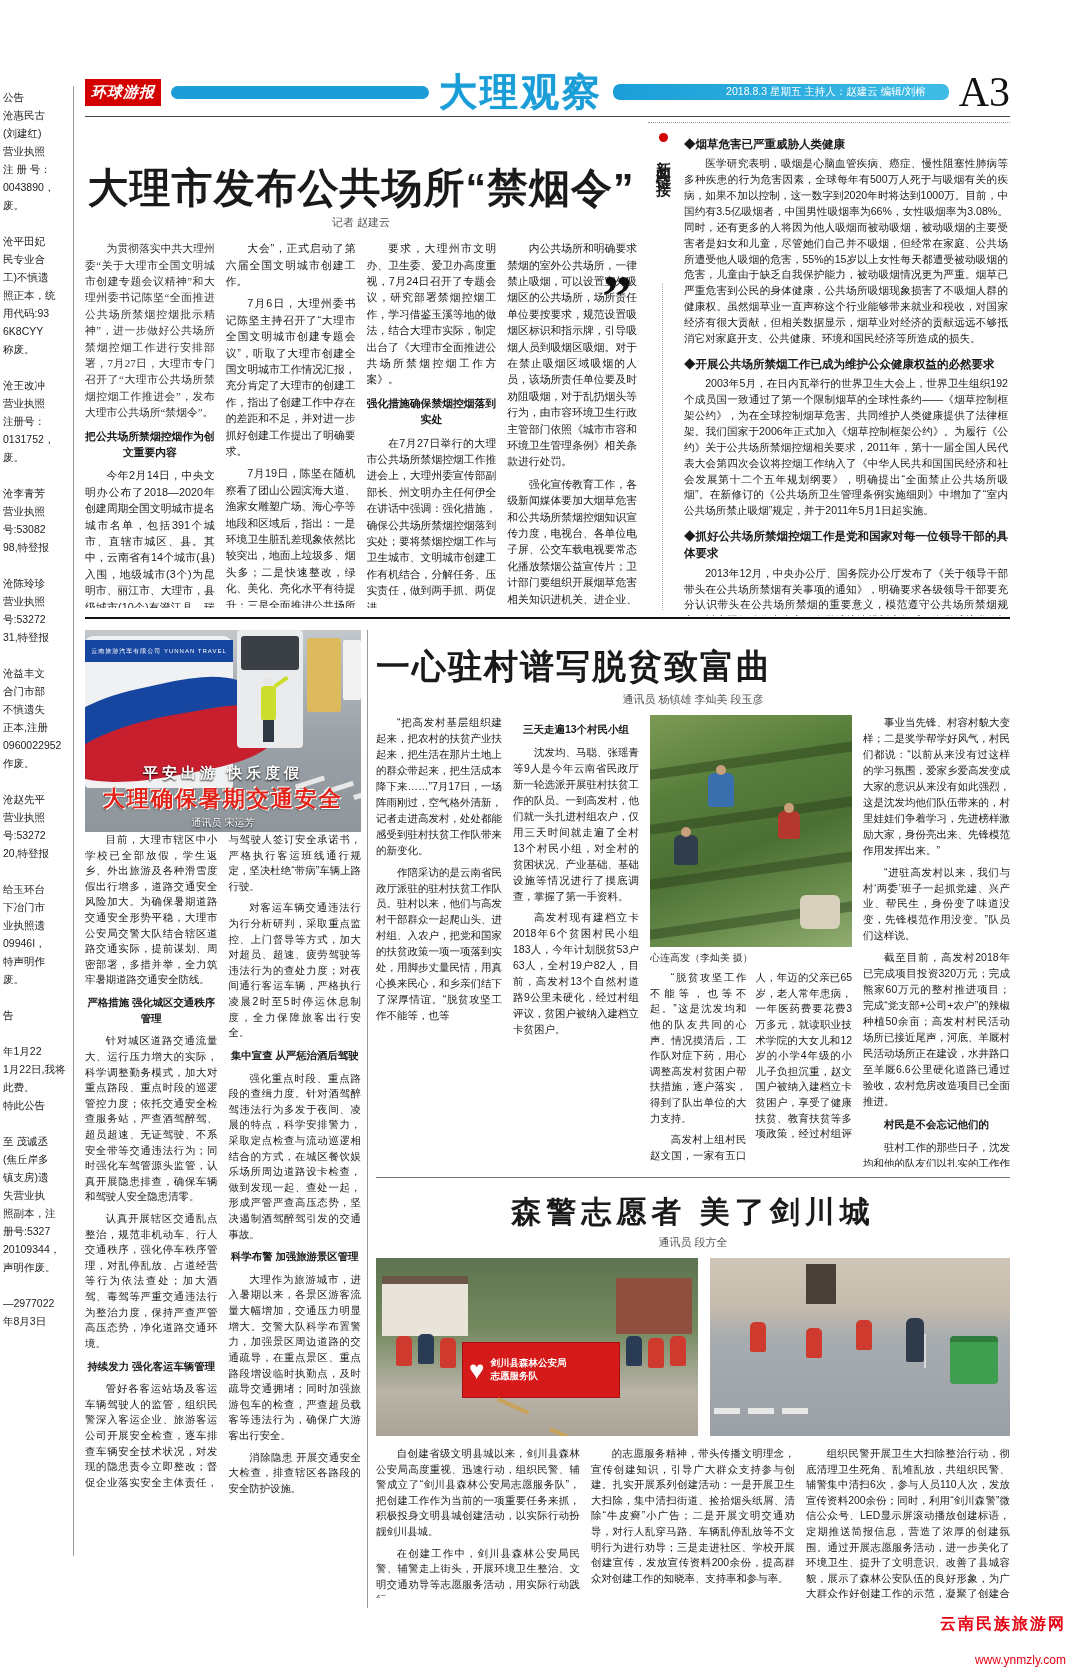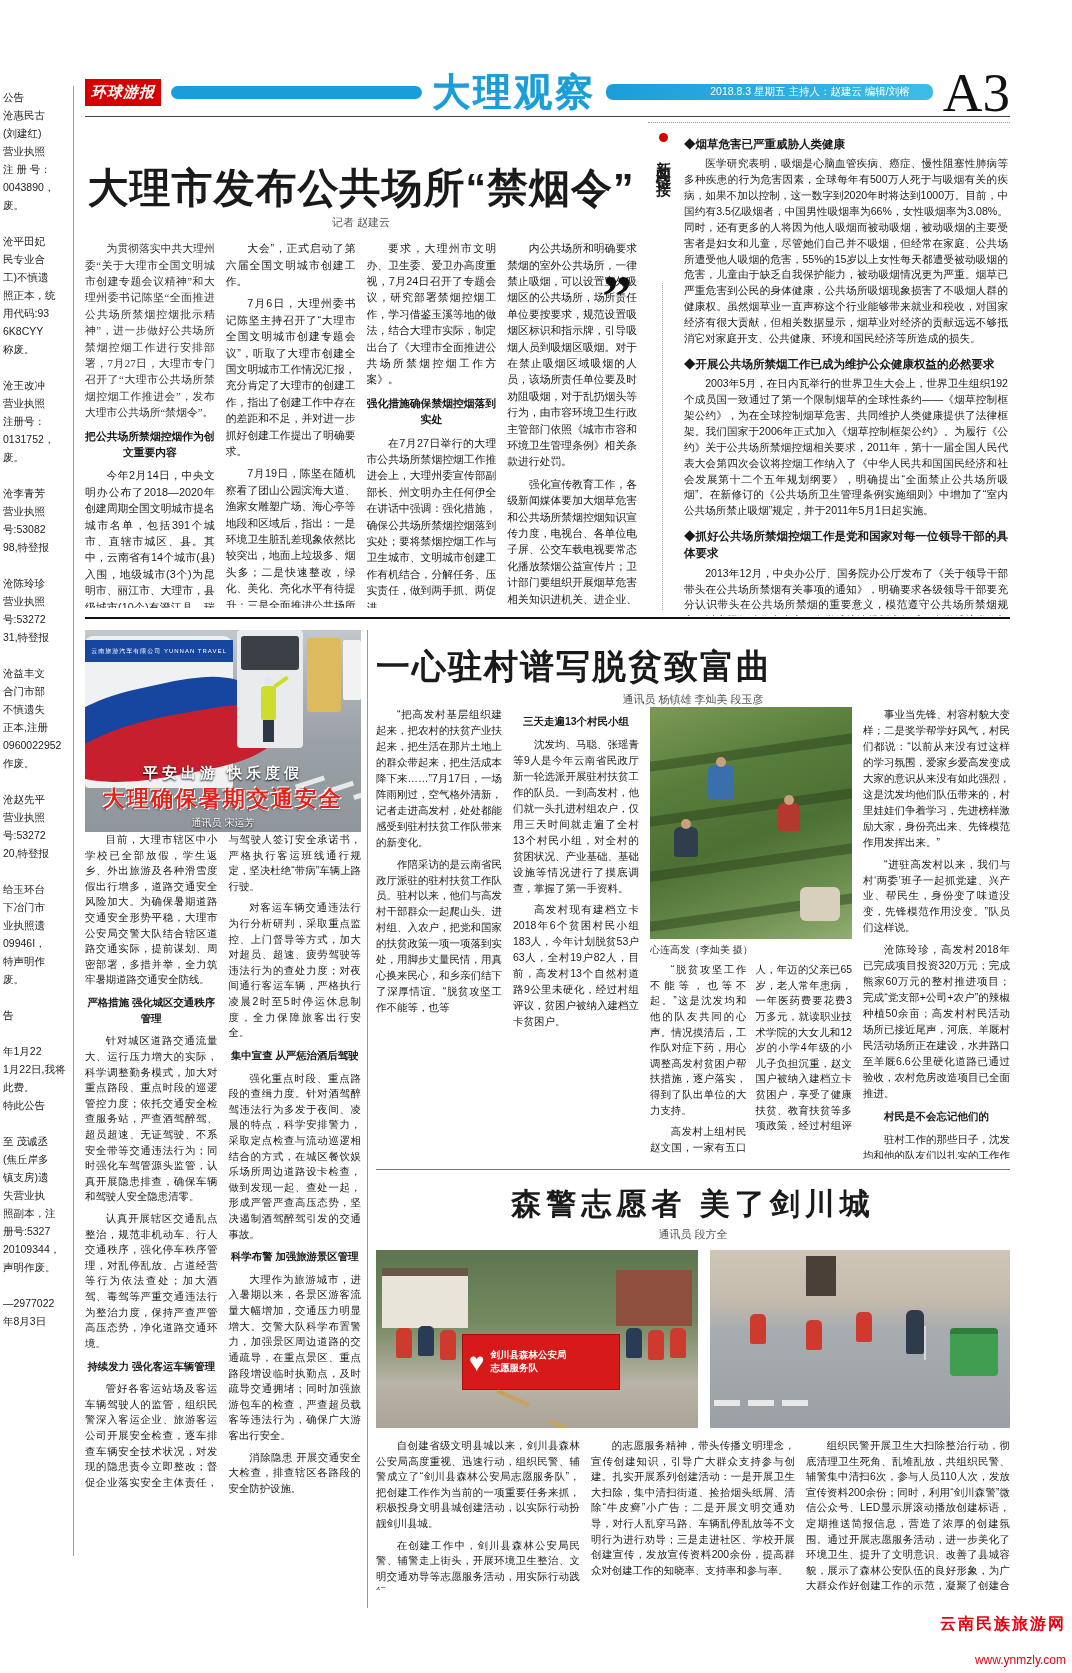--- a/index.html
+++ b/index.html
@@ -14,21 +14,21 @@
   .masthead-bar{position:absolute;left:85px;top:70px;width:925px;height:44px;display:flex;align-items:center;}
   .brand{background:#d40000;color:#fff;font-weight:bold;font-style:italic;font-size:15px;
          padding:4px 6px;letter-spacing:1px;white-space:nowrap;}
   .bar{height:13px;background:#1b9ed8;border-radius:7px;}
   .left-bar{flex:1;margin:0 10px;}
   .section-title{color:#1b9ed8;font-weight:bold;font-size:38px;letter-spacing:3px;white-space:nowrap;
                  text-shadow:0 0 1px #1b9ed8;}
   .right-bar{flex:1.3;margin:0 10px;background:linear-gradient(90deg,#1b9ed8,#3fbce6);
              display:flex;align-items:center;justify-content:flex-end;height:16px;}
   .dateline{color:#fff;font-size:10.5px;padding-right:23px;white-space:nowrap;}
-  .page-no{font-family:"Liberation Serif",serif;font-size:55px;color:#111;line-height:1;}
+  .page-no{font-family:"Liberation Serif",serif;font-size:42px;color:#111;line-height:1;}
   .header-rule{position:absolute;left:85px;top:116px;width:925px;border-top:1px solid #444;}
   
   .lead{position:absolute;left:85px;top:122px;width:552px;height:492px;overflow:hidden;}
   .lead h1{margin:44px 0 4px 0;text-align:center;font-size:41px;letter-spacing:1px;line-height:1.1;}
   .lead .byline{text-align:center;font-size:11px;color:#555;margin-bottom:10px;}
   .lead-cols{display:flex;gap:11px;height:368px;overflow:hidden;}
   .lead-col{flex:1;font-size:10.8px;line-height:1.52;text-align:justify;overflow:hidden;}
   .lead-col p,.traffic-text p,.vcol p,.c3text p,.fcol p{margin:0 0 6px 0;text-indent:2em;}
   p.subhead{font-weight:bold;text-indent:0;text-align:center;margin:7px 0;}
   p.intro{font-family:"Liberation Serif",serif;color:#333;}
@@ -67,21 +67,21 @@
   .road-mark{left:210px;top:150px;width:30px;height:5px;background:#e8e8e8;transform:rotate(-18deg);box-shadow:26px 14px 0 #e8e8e8,52px 28px 0 #e8e8e8;}
   .bus-cap{position:absolute;left:0;right:0;bottom:2px;text-align:center;}
   .bus-cap .l1{color:#fff;font-weight:bold;font-size:15px;letter-spacing:4px;text-shadow:0 1px 2px #000;}
   .bus-cap .l2{color:#e2231a;font-weight:bold;font-size:22px;letter-spacing:2px;
                text-shadow:1px 1px 0 #fff,-1px -1px 0 #fff,0 1px 2px #333;margin-top:1px;}
   .bus-cap .l3{color:#fff;font-size:10px;text-shadow:0 1px 2px #000;margin-top:2px;}
   .traffic-text{margin-top:0;column-count:2;column-gap:11px;height:718px;font-size:10.4px;line-height:1.5;text-align:justify;overflow:hidden;}
   
   .right-zone{position:absolute;left:376px;top:630px;width:634px;}
   .village h2{margin:14px 0 2px 0;text-align:left;font-size:34px;letter-spacing:2px;}
-  .village .byline{text-align:center;font-size:11px;color:#555;}
+  .village .byline{text-align:center;font-size:11px;color:#555;margin-bottom:8px;}
   .village-cols{display:flex;gap:11px;height:452px;overflow:hidden;}
   .vcol{font-size:10.5px;line-height:1.52;text-align:justify;overflow:hidden;}
   .vc1{width:126px;flex:none;}
   .vc2{width:126px;flex:none;}
   .vc3{width:202px;flex:none;}
   .vc4{flex:1;}
   .field-photo{position:relative;width:202px;height:232px;overflow:hidden;
      background:linear-gradient(160deg,#7c9a55 0%,#577d3b 30%,#4c7034 55%,#6c8f4f 80%,#93ad72 100%);}
   .veg-row{left:-10px;width:230px;height:10px;background:rgba(40,60,25,.45);transform:rotate(-8deg);}
   .fig{border-radius:6px 6px 3px 3px;}
@@ -412,21 +412,21 @@
           <div class="c3text">
 
           <p>“脱贫攻坚工作不能等，也等不起。”这是沈发均和他的队友共同的心声。情况摸清后，工作队对症下药，用心调整高发村贫困户帮扶措施，逐户落实，得到了队出单位的大力支持。</p>
               <p>高发村上组村民赵文国，一家有五口人，年迈的父亲已65岁，老人常年患病，一年医药费要花费3万多元，就读职业技术学院的大女儿和12岁的小学4年级的小儿子负担沉重，赵文国户被纳入建档立卡贫困户，享受了健康扶贫、教育扶贫等多项政策，经过村组评议，赵文国户被纳入建档立卡贫困户。</p>
             </div>
         </div>
         <div class="vcol vc4">
 
         <p>事业当先锋、村容村貌大变样；二是奖学帮学好风气，村民们都说：“以前从来没有过这样的学习氛围，爱家乡爱高发变成大家的意识从来没有如此强烈，这是沈发均他们队伍带来的，村里娃娃们争着学习，先进榜样激励大家，身份亮出来、先锋模范作用发挥出来。”</p>
             <p>“进驻高发村以来，我们与村‘两委’班子一起抓党建、兴产业、帮民生，身份变了味道没变，先锋模范作用没变。”队员们这样说。</p>
-            <p>沧陈玲珍，高发村2018年已完成项目投资320万元；完成熊家60万元的整村推进项目；完成“党支部+公司+农户”的辣椒种植50余亩；高发村村民活动场所已接近尾声，河底、羊厩村民活动场所正在建设，水井路口至羊厩6.6公里硬化道路已通过验收，农村危房改造项目已全面推进。</p>
+            <p>截至目前，高发村2018年已完成项目投资320万元；完成熊家60万元的整村推进项目；完成“党支部+公司+农户”的辣椒种植50余亩；高发村村民活动场所已接近尾声，河底、羊厩村民活动场所正在建设，水井路口至羊厩6.6公里硬化道路已通过验收，农村危房改造项目已全面推进。</p>
             <p class="subhead">村民是不会忘记他们的</p>
             <p>驻村工作的那些日子，沈发均和他的队友们以扎实的工作作风和真情帮扶换来了群众的信赖和赞许，有两件事村民一直津津乐道。一是党员亮身份、公益</p>
           </div>
       </div>
     </article>
 
     <article class="forest">
       <h3>森警志愿者  美了剑川城</h3>
       <div class="byline">通讯员 段方全</div>
       <div class="forest-photos">

